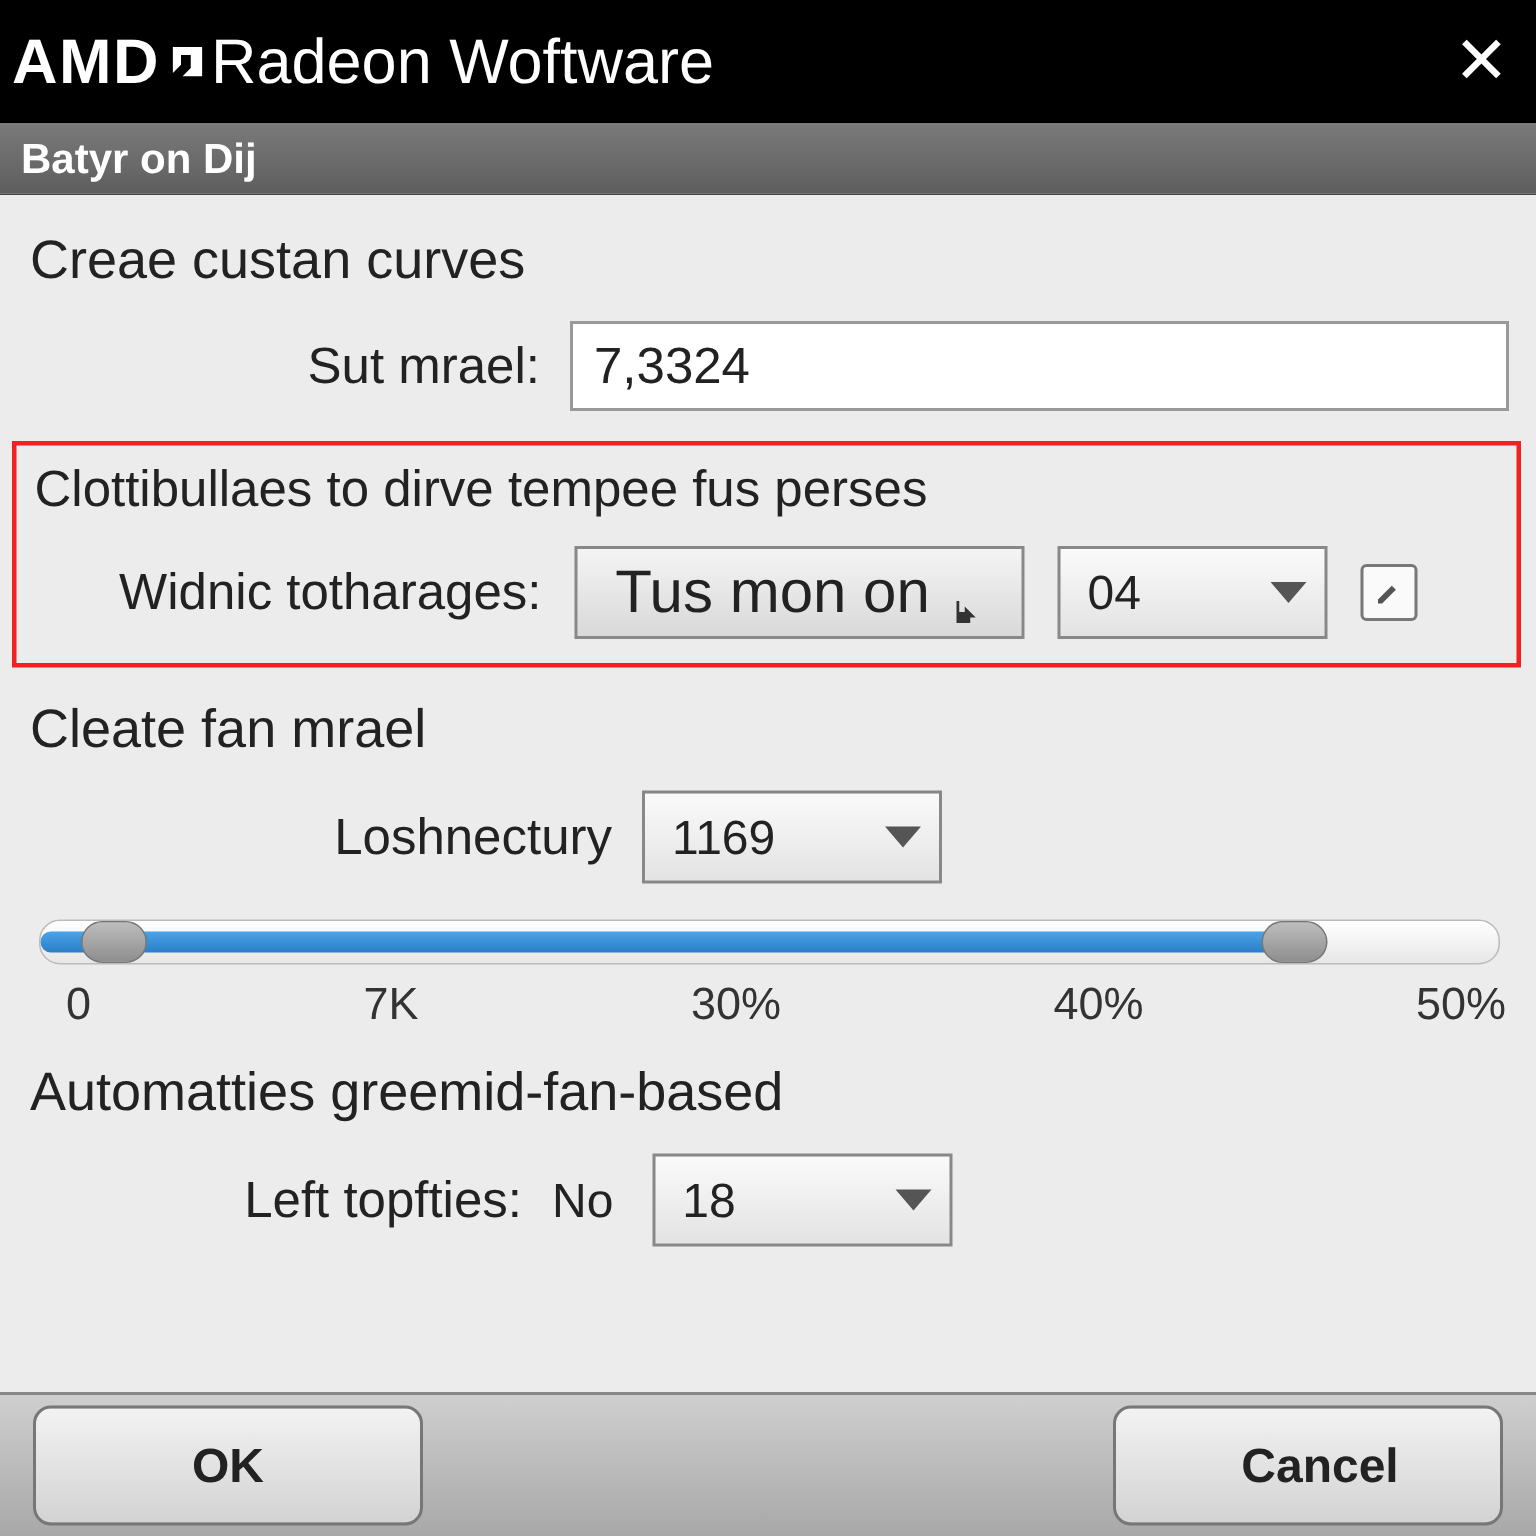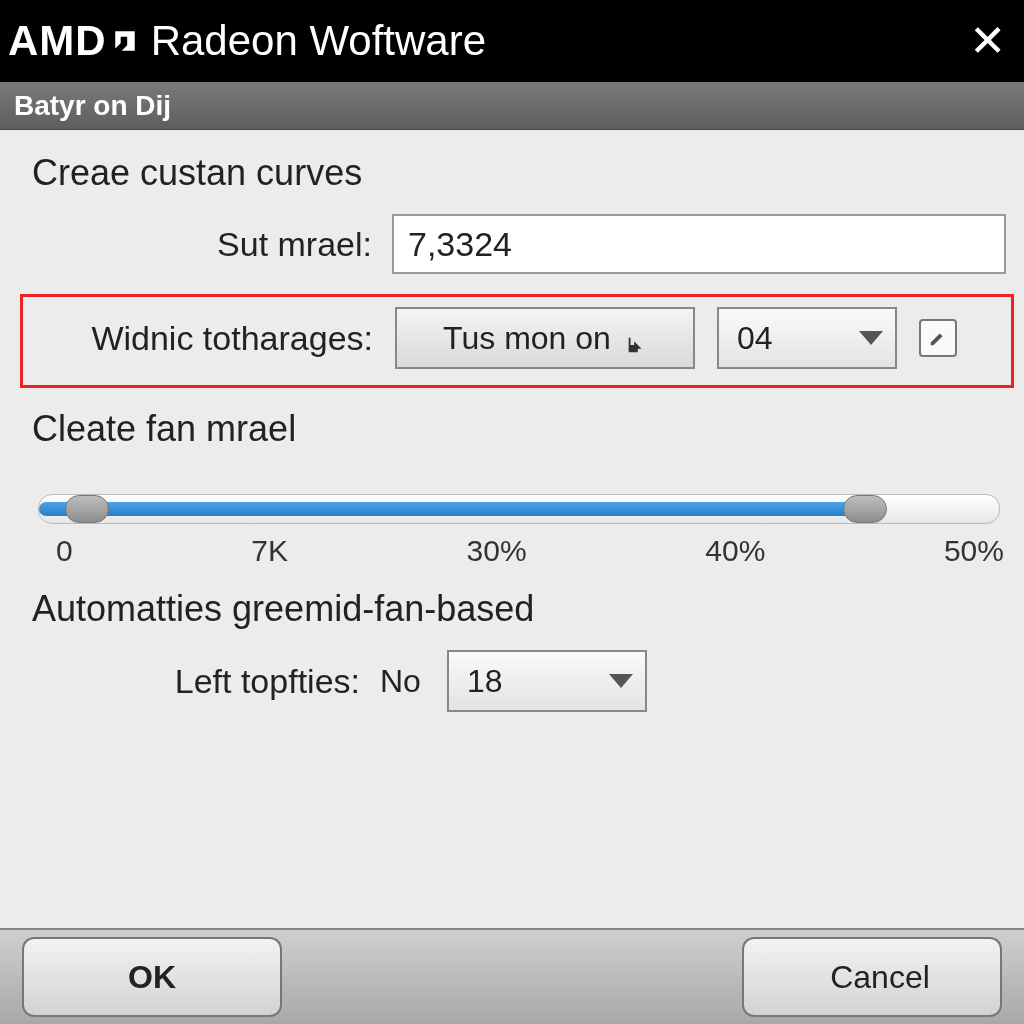--- a/index.html
+++ b/index.html
@@ -5,46 +5,46 @@
   * { box-sizing: border-box; margin: 0; padding: 0; }
   html, body { width: 1024px; height: 1024px; font-family: "Segoe UI", Arial, sans-serif; background: #e8e8e8; }
   .window { width: 1024px; height: 1024px; display: flex; flex-direction: column; }
   .titlebar {
     background: #000; color: #fff; height: 82px; display: flex; align-items: center;
     padding: 0 18px 0 8px; justify-content: space-between;
   }
   .titlebar-left { display: flex; align-items: center; gap: 3px; }
   .brand { font-size: 42px; font-weight: 600; letter-spacing: 1px; }
   .brand-logo { width: 26px; height: 26px; display: inline-block; margin-left:2px; }
-  .title-text { font-size: 42px; font-weight: 400; margin-left: 10px; }
+  .title-text { font-size: 42px; font-weight: 400; }
   .close-x { font-size: 44px; font-weight: 300; cursor: pointer; line-height: 1; }
   .subheader {
     background: linear-gradient(#7a7a7a,#5e5e5e); color: #fff; height: 48px;
     display:flex; align-items:center; padding: 0 14px; font-size: 28px; font-weight: 600;
     border-bottom: 1px solid #444;
   }
   .content {
-    flex: 1; background: #ececec; padding: 22px 18px 10px 32px;
+    flex: 1; background: #ececec; padding: 22px 18px 10px 20px;
     display: flex; flex-direction: column; gap: 20px; font-size: 34px; color: #222;
   }
   .row { display:flex; align-items:center; gap: 20px; }
   .section-title { font-size: 36px; color:#222; }
   .label { min-width: 340px; font-size: 34px; text-align: right; }
   .text-input {
     flex:1; height: 60px; border: 2px solid #999; background:#fff;
     font-size: 34px; padding: 0 14px; color:#222;
   }
   .highlight-box {
     border: 3px solid #e22; padding: 10px 12px 16px 12px; margin-left:-12px; margin-right:-8px;
     display:flex; flex-direction:column; gap: 18px;
   }
   .btn-select {
     height: 62px; border:2px solid #888; background: linear-gradient(#f4f4f4,#d9d9d9);
     display:flex; align-items:center; justify-content:center; gap:14px; padding: 0 22px;
-    font-size: 32px; color:#222; cursor:pointer; min-width:300px;
+    font-size: 40px; color:#222; cursor:pointer; min-width:300px;
   }
   .arrow-glyph { width:22px; height:22px; }
   .combo {
     height: 62px; border:2px solid #888; background: linear-gradient(#fafafa,#e3e3e3);
     display:flex; align-items:center; padding: 0 12px 0 18px; font-size: 32px; gap: 33px;
     cursor:pointer; min-width: 150px;
   }
   .combo .caret { margin-left:auto; }
   .caret {
     width: 0; height: 0; border-left: 12px solid transparent; border-right: 12px solid transparent;
@@ -73,21 +73,21 @@
   .footer {
     height: 96px; background: linear-gradient(#cfcfcf,#a8a8a8);
     display:flex; align-items:center; justify-content:space-between;
     padding: 0 22px; border-top: 2px solid #888;
   }
   .footer-btn {
     min-width: 260px; height: 80px; border:2px solid #777; border-radius:12px;
     background: linear-gradient(#f2f2f2,#d3d3d3); font-size: 32px; color:#222;
     display:flex; align-items:center; justify-content:center; cursor:pointer; font-weight:600;
   }
-  .footer-btn.cancel { font-weight:400;padding-left:16px; }
+  .footer-btn.cancel { font-weight:700;padding-left:16px; }
   .no-text { font-size: 32px; margin-right: 6px; }
   .row-tight { gap: 22px; }
 </style>
 </head>
 <body>
 
 <div class="window">
 
   <div class="titlebar">
     <div class="titlebar-left">
@@ -106,20 +106,21 @@
 
   <div class="content">
 
     <div class="section-title">Creae custan curves</div>
     <div class="row">
       <div class="label">Sut mrael:</div>
       <input class="text-input" value="7,3324" style="">
     </div>
 
     <div class="highlight-box">
+      <div class="section-title" style="font-size:34px">Clottibullaes to dirve tempee fus perses</div>
       <div class="row row-tight">
         <div class="label" style="min-width:338px">Widnic totharages:</div>
         <div class="btn-select">
           <span>Tus mon on</span>
           <span class="arrow-glyph">
             <svg viewBox="0 0 24 24">
                 <path fill="#333" d="M6 4v8h4V8l8 8h-4v4H4V4z"></path>
               </svg>
           </span>
         </div>
@@ -130,20 +131,25 @@
         <div class="small-check">
           <svg viewBox="0 0 24 24">
               <path fill="#555" d="M4 17l10-10 3 3L7 20H4z"></path>
             </svg>
         </div>
       </div>
     </div>
 
     <div class="section-title">Cleate  fan mrael</div>
     <div class="row">
+      <div class="label" style="min-width:388px">Loshnectury</div>
+      <div class="combo" style="min-width:200px">
+        <span>1169</span>
+        <span class="caret"></span>
+      </div>
     </div>
 
     <div class="slider-wrap">
       <div class="slider-track">
         <div class="slider-fill" id="slider-fill" style="width: 86%;"></div>
         <div class="slider-thumb" id="thumb-a" style="left: 5%;"></div>
         <div class="slider-thumb" id="thumb-b" style="left: 86%;"></div>
       </div>
       <div class="slider-ticks">
         <span>0</span>

